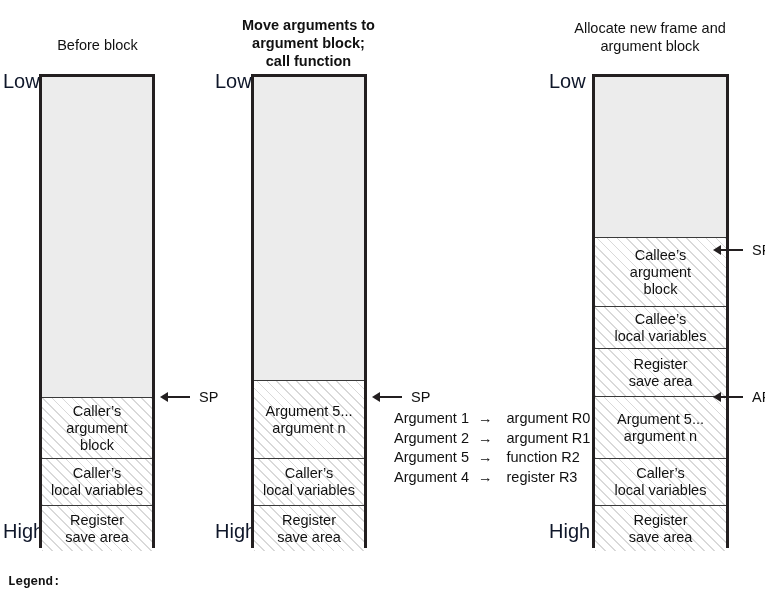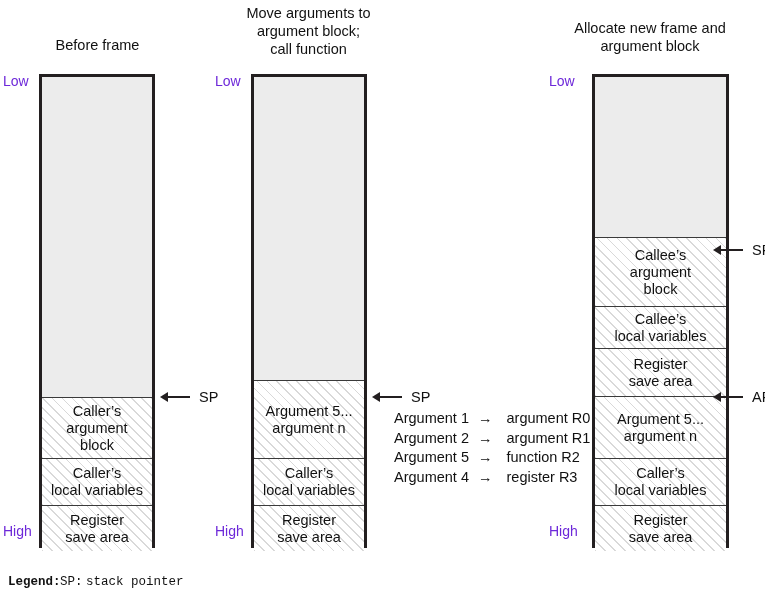--- a/index.html
+++ b/index.html
@@ -63,23 +63,23 @@
   .seg.divider-top {
     border-top: 1.5px solid #3a3a3a;
   }
   .seg .seg-label {
     display: block;
     padding: 0 2px;
   }
 
   .edge-label {
     position: absolute;
-    font-size: 14px;
+    font-size: 20px;
     line-height: 16px;
-    color: #6d28d9;
+    color: #0f172a;
     white-space: nowrap;
   }
 
   
   .pointer {
     position: absolute;
     display: flex;
     align-items: center;
     height: 16px;
     white-space: nowrap;
@@ -136,21 +136,21 @@
   }
   .legend-rows {
     margin-left: 52px;
   }
   .legend-row { display: flex; }
   .legend-key { min-width: 26px; }
 </style>
 </head>
 <body>
 
-<div class="col-title" style="left:20px; top:36px; width:155px;">Before frame</div>
+<div class="col-title" style="left:20px; top:36px; width:155px;">Before block</div>
 
 <div class="edge-label" style="left:3px; top:73px;">Low</div>
 <div class="edge-label" style="left:3px; top:523px;">High</div>
 
 <div class="stack-box" style="left:39px; top:74px; width:116px; height:474px;">
   <div class="seg empty" style="top:0px; height:320px;"></div>
   <div class="seg hatched divider-top" style="top:320px; height:61px;">
     <span class="seg-label" style="white-space:pre-line;">Caller’s
 argument
 block</span>
@@ -164,21 +164,21 @@
 save area</span>
   </div>
 </div>
 
 <div class="pointer" style="left:160px; top:389px;">
   <span class="arrow-head"></span>
   <span class="arrow-shaft"></span>
   <span class="pointer-label">SP</span>
 </div>
 
-<div class="col-title" style="left:231px; top:4px; width:155px; white-space:pre-line;">Move arguments to
+<div class="col-title" style="left:231px; top:16px; width:155px; white-space:pre-line;font-weight:bold;">Move arguments to
 argument block;
 call function</div>
 
 <div class="edge-label" style="left:215px; top:73px;">Low</div>
 <div class="edge-label" style="left:215px; top:523px;">High</div>
 
 <div class="stack-box" style="left:251px; top:74px; width:116px; height:474px;">
   <div class="seg empty" style="top:0px; height:303px;"></div>
   <div class="seg hatched divider-top" style="top:303px; height:78px;">
     <span class="seg-label" style="white-space:pre-line;">Argument 5...
@@ -266,18 +266,14 @@
 
 <div class="pointer" style="left:713px; top:389px;">
   <span class="arrow-head"></span>
   <span class="arrow-shaft"></span>
   <span class="pointer-label">AP</span>
 </div>
 
 <div class="legend" style="left:8px; top:574px; width:320px;">
   <span class="legend-head">Legend:</span>
   <div class="legend-rows">
-    <div class="legend-row">
-      <span class="legend-key">SP:</span>
-      <span>stack pointer</span>
-    </div>
   </div>
 </div>
 
 </body></html>

